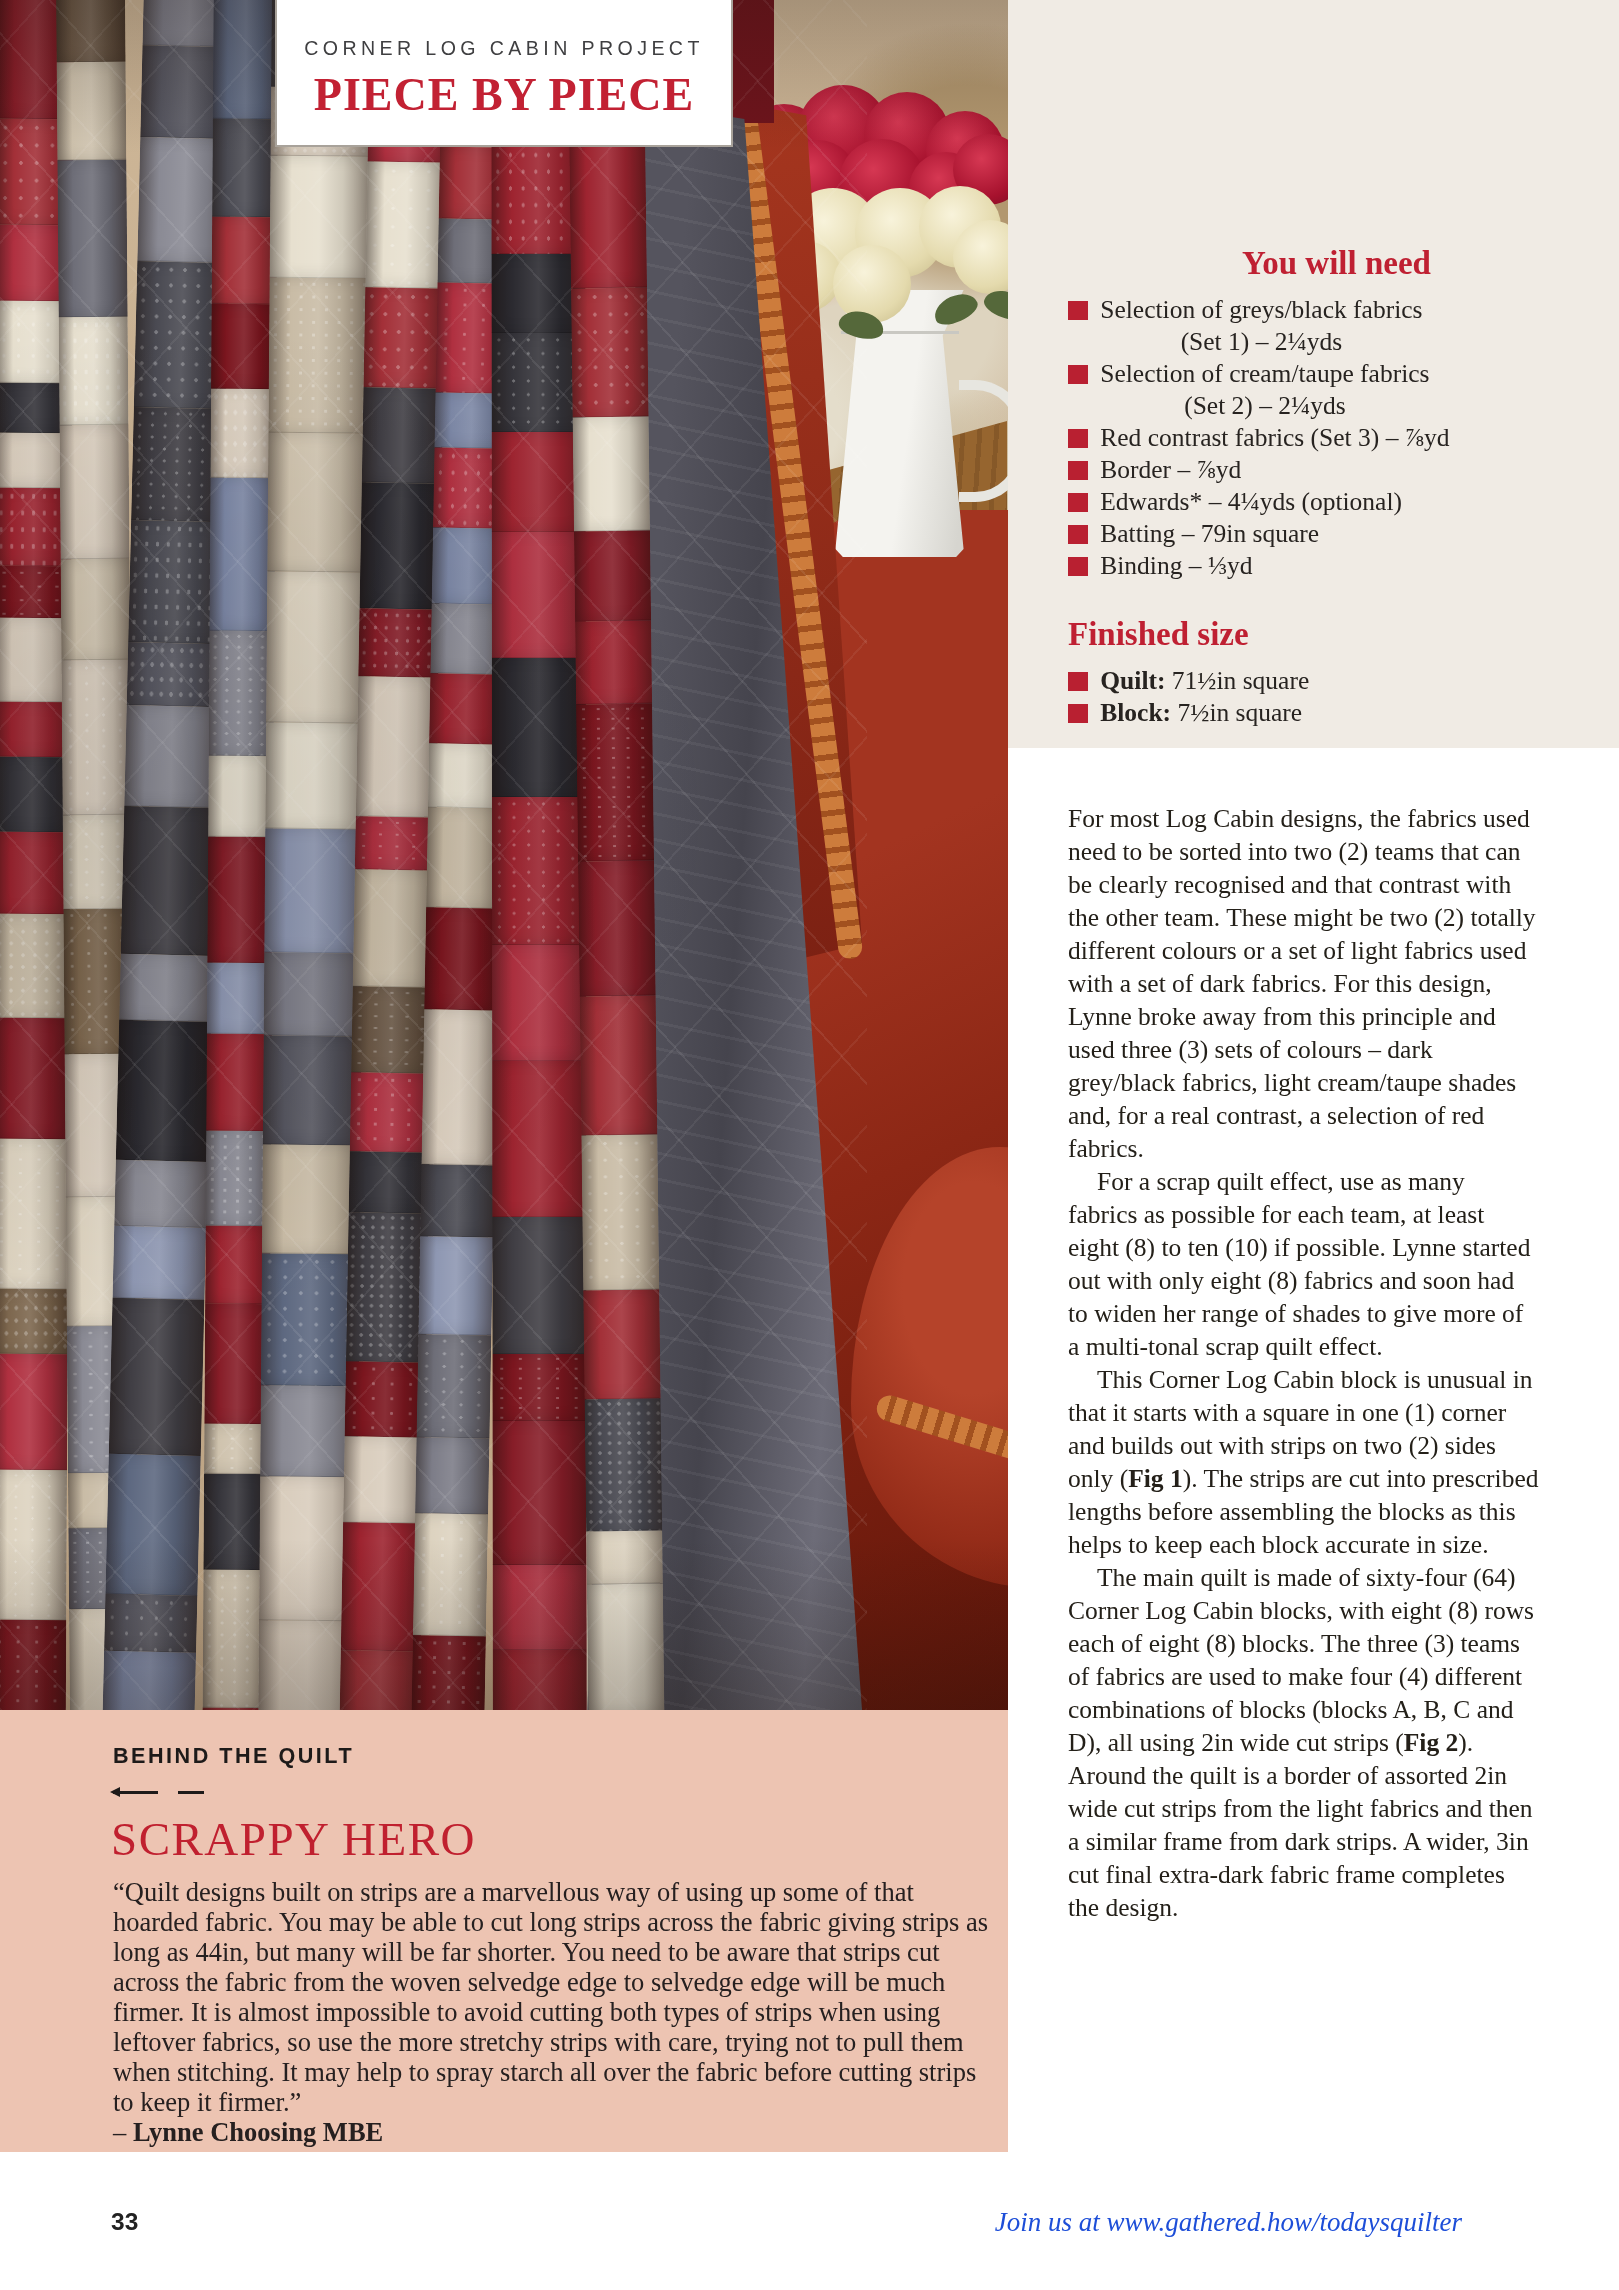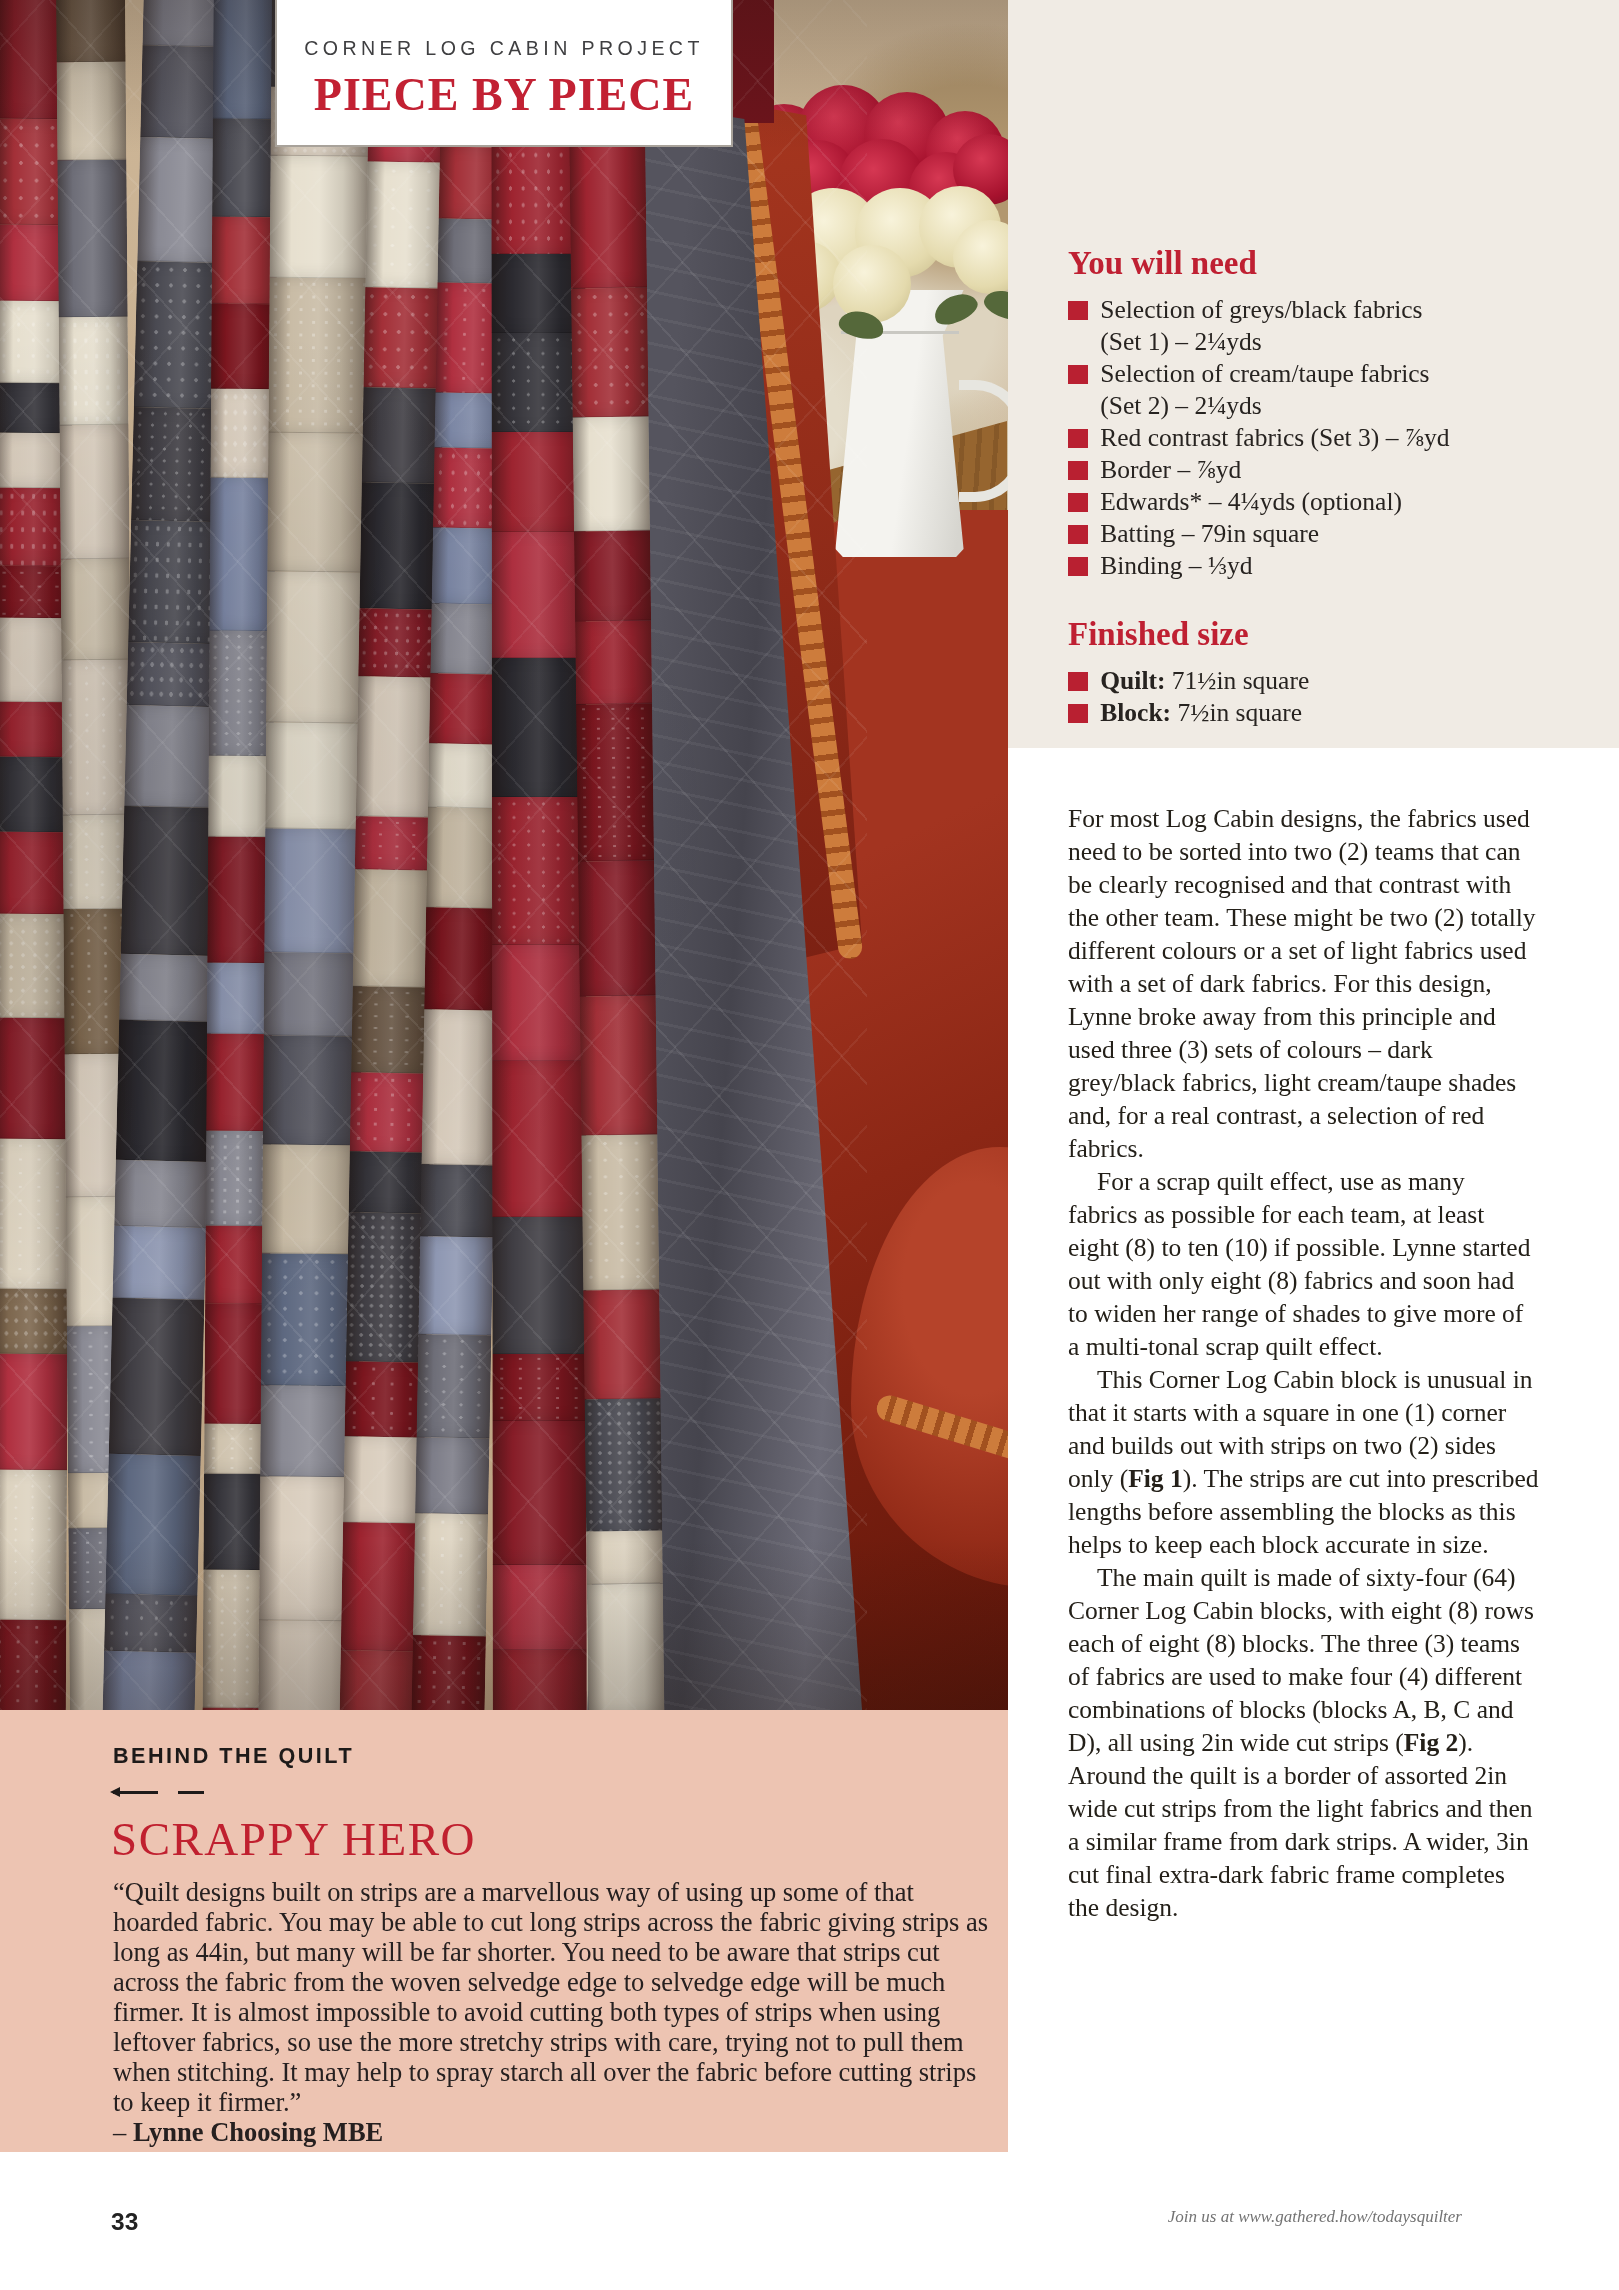--- a/index.html
+++ b/index.html
@@ -88,21 +88,21 @@
 
   
   .badge{position:absolute;left:275px;top:-7.8px;width:458px;height:155px;background:#fff;
     border:2px solid #a8a29a;box-sizing:border-box;text-align:center;}
   .badge-kicker{margin-top:43px;font-family:"Liberation Sans","DejaVu Sans",sans-serif;
     font-size:19.6px;letter-spacing:4.4px;color:#3f3f41;}
   .badge-title{margin-top:7.8px;font-size:46px;font-weight:700;color:#c22133;letter-spacing:1px;}
 
   
   .red-h{margin:0;font-size:33px;font-weight:700;color:#bf2032;}
-  .need{position:absolute;left:1068px;top:245px;width:537px;}
+  .need{position:absolute;left:1068px;top:245px;width:537px;text-align:center;}
   .finished{position:absolute;left:1068px;top:616px;width:537px;}
   .side-list{list-style:none;margin:11.8px 0 0;padding:0;font-size:25.5px;line-height:32px;color:#272320;}
   .side-list li{display:flex;gap:12.7px;margin:0;}
   .sq{width:19.6px;height:19.6px;background:#b92031;margin-top:6.9px;flex:none;}
   .li-txt{white-space:pre-line;}
 
   .choosing{position:absolute;left:1068px;top:802px;width:472px;}
   .choosing .red-h{margin-bottom:9.8px;}
   .choosing p{margin:0;font-size:25.5px;line-height:33px;color:#242019;}
   .choosing p.ind{text-indent:29px;}
@@ -119,21 +119,21 @@
   .behind-arrow .a2{display:inline-block;width:26.5px;height:2.9px;background:#1d1a19;margin-left:19.6px;vertical-align:top;margin-top:4.9px;}
   .behind-title{position:absolute;left:111px;top:102px;margin:0;font-size:47px;font-weight:400;
     letter-spacing:1.5px;color:#c0202f;}
   .quote{position:absolute;left:113px;top:167px;width:882px;margin:0;
     font-size:26.5px;line-height:30px;color:#262020;}
   .quote b{font-weight:700;}
 
   
   .pageno{position:absolute;left:111px;top:2208px;font-family:"Liberation Sans","DejaVu Sans",sans-serif;
     font-weight:700;font-size:24.5px;color:#222;}
-  .tagline{position:absolute;right:157px;top:2207px;font-style:italic;font-size:17px;color:#737373;}
+  .tagline{position:absolute;right:157px;top:2207px;font-style:italic;font-size:27px;color:#1d4ed8;}
 </style>
 </head>
 <body>
 
 <div class="page">
 
   <div class="cream-panel"></div>
 
   <figure class="photo" style="margin:0" aria-label="Scrappy Corner Log Cabin quilt in reds, creams and greys draped over a red velvet wingback armchair, with a white jug of red and cream roses on a wooden table against a distressed plaster wall">
     <div class="table"></div>

